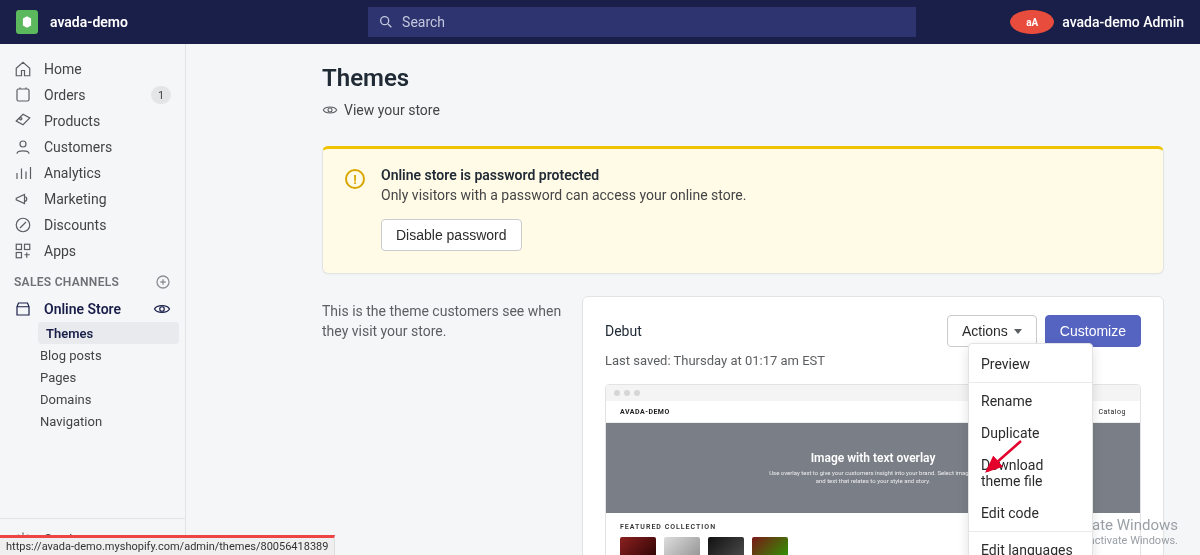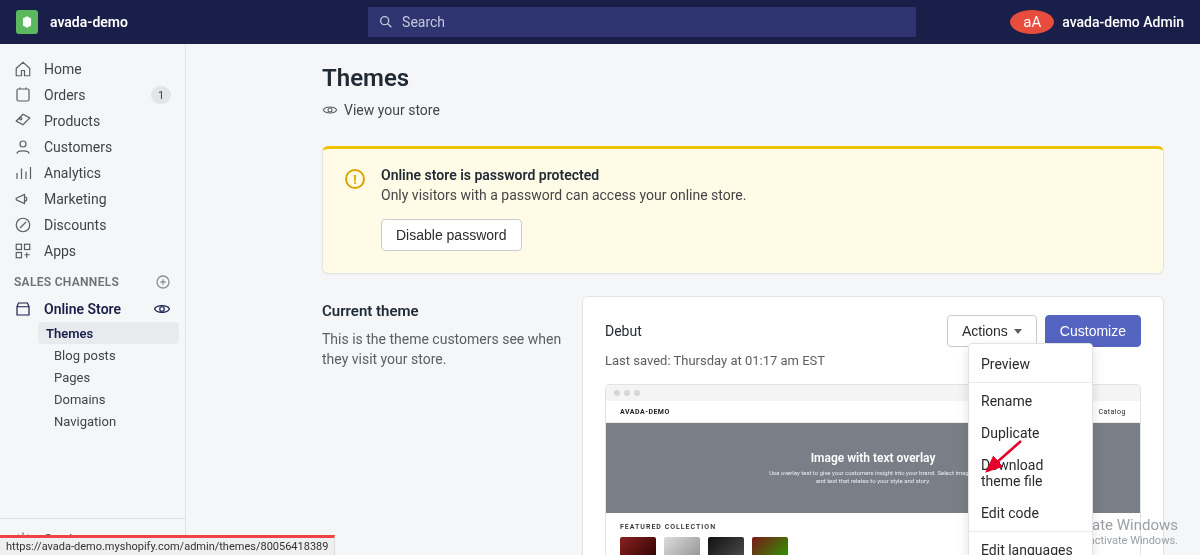--- a/index.html
+++ b/index.html
@@ -6,34 +6,34 @@
   body { font-family: -apple-system, BlinkMacSystemFont, "Segoe UI", Roboto, sans-serif; font-size: 14px; color: #212b36; background: #f4f6f8; overflow: hidden; width: 1200px; height: 555px; position: relative; }
   
   .topbar { height: 44px; background: #1a1f4a; display: flex; align-items: center; padding: 0 16px; color: #fff; }
   .topbar-logo { width: 22px; height: 24px; background: #5cb85c; border-radius: 3px; display: flex; align-items: center; justify-content: center; margin-right: 12px; }
   .topbar-logo svg { width: 14px; height: 16px; fill: #fff; }
   .topbar-store { font-weight: 600; font-size: 14px; margin-right: auto; }
   .topbar-search { flex: 0 0 548px; height: 30px; background: #2d3470; border-radius: 0; display: flex; align-items: center; padding: 0 10px; margin-left: 146px; margin-right: auto; }
   .topbar-search svg { width: 16px; height: 16px; fill: #c4c8dc; margin-right: 8px; }
   .topbar-search span { color: #c4c8dc; font-size: 14px; }
   .topbar-user { display: flex; align-items: center; gap: 8px; }
-  .avatar { width: 44px; height: 24px; border-radius: 50%; background: #e84c3d; color: #fff; display: flex; align-items: center; justify-content: center; font-size: 15px; font-weight: 400; }
+  .avatar { width: 44px; height: 24px; border-radius: 50%; background: #e84c3d; color: #fff; display: flex; align-items: center; justify-content: center; font-size: 10px; font-weight: 700; }
   .topbar-user-name { font-size: 14px; font-weight: 500; }
 
   .layout { display: flex; height: calc(100% - 44px); }
   
   .sidebar { width: 186px; background: #f4f6f8; border-right: 1px solid #e1e3e5; display: flex; flex-direction: column; padding-top: 12px; }
   .nav-item { display: flex; align-items: center; height: 26px; padding: 0 14px; color: #444; cursor: pointer; gap: 12px; font-size: 14px; }
   .nav-item.active { color: #1a1f4a; font-weight: 600; }
   .nav-item svg { width: 18px; height: 18px; fill: none; stroke: #5c5f62; stroke-width: 1.6; }
   .nav-item.active svg { stroke: #1a1f4a; }
   .nav-badge { margin-left: auto; background: #e4e5e7; color: #444; min-width: 20px; height: 18px; border-radius: 9px; font-size: 11px; display: flex; align-items: center; justify-content: center; padding: 0 6px; }
   .nav-section-header { font-size: 12px; font-weight: 600; color: #6d7175; padding: 10px 14px 6px; display: flex; align-items: center; justify-content: space-between; letter-spacing: 0.3px; }
   .nav-section-header svg { width: 16px; height: 16px; stroke: #8c9196; fill: none; stroke-width: 2; }
-  .nav-sub { padding-left: 54px; height: 22px; display: flex; align-items: center; font-size: 13px; color: #444; cursor: pointer; }
+  .nav-sub { padding-left: 40px; height: 22px; display: flex; align-items: center; font-size: 13px; color: #444; cursor: pointer; }
   .nav-sub.active { background: #e8eaed; font-weight: 600; color: #1a1f4a; border-radius: 4px; margin: 0 6px 0 38px; padding-left: 8px; }
   .nav-item .eye-icon { margin-left: auto; }
   .sidebar-spacer { flex: 1; }
   .sidebar-settings { border-top: 1px solid #e1e3e5; padding-top: 8px; padding-bottom: 2px; }
 
   .main { flex: 1; overflow: auto; padding: 20px 36px 0 0; }
   .page-title { font-size: 24px; font-weight: 600; margin-left: 0; }
   .view-store { display: flex; align-items: center; gap: 6px; color: #454547; font-size: 14px; margin-top: 10px; }
   .view-store svg { width: 16px; height: 16px; fill: none; stroke: #5c5f62; stroke-width: 1.6; }
 
@@ -225,21 +225,20 @@
         <div class="password-icon"></div>
         <div>
           <div class="password-title">Online store is password protected</div>
           <div class="password-sub">Only visitors with a password can access your online store.</div>
           <button class="btn">Disable password</button>
         </div>
       </div>
 
       <div class="theme-layout">
         <div class="theme-info">
-          <h3>Current theme</h3>
           <p>This is the theme customers see when they visit your store.</p>
         </div>
 
         <div class="card theme-card">
           <div class="theme-card-head">
             <div class="theme-name">Debut</div>
             <button class="btn btn-actions">
               <span>Actions</span>
               <span class="chev"></span>
             </button>

